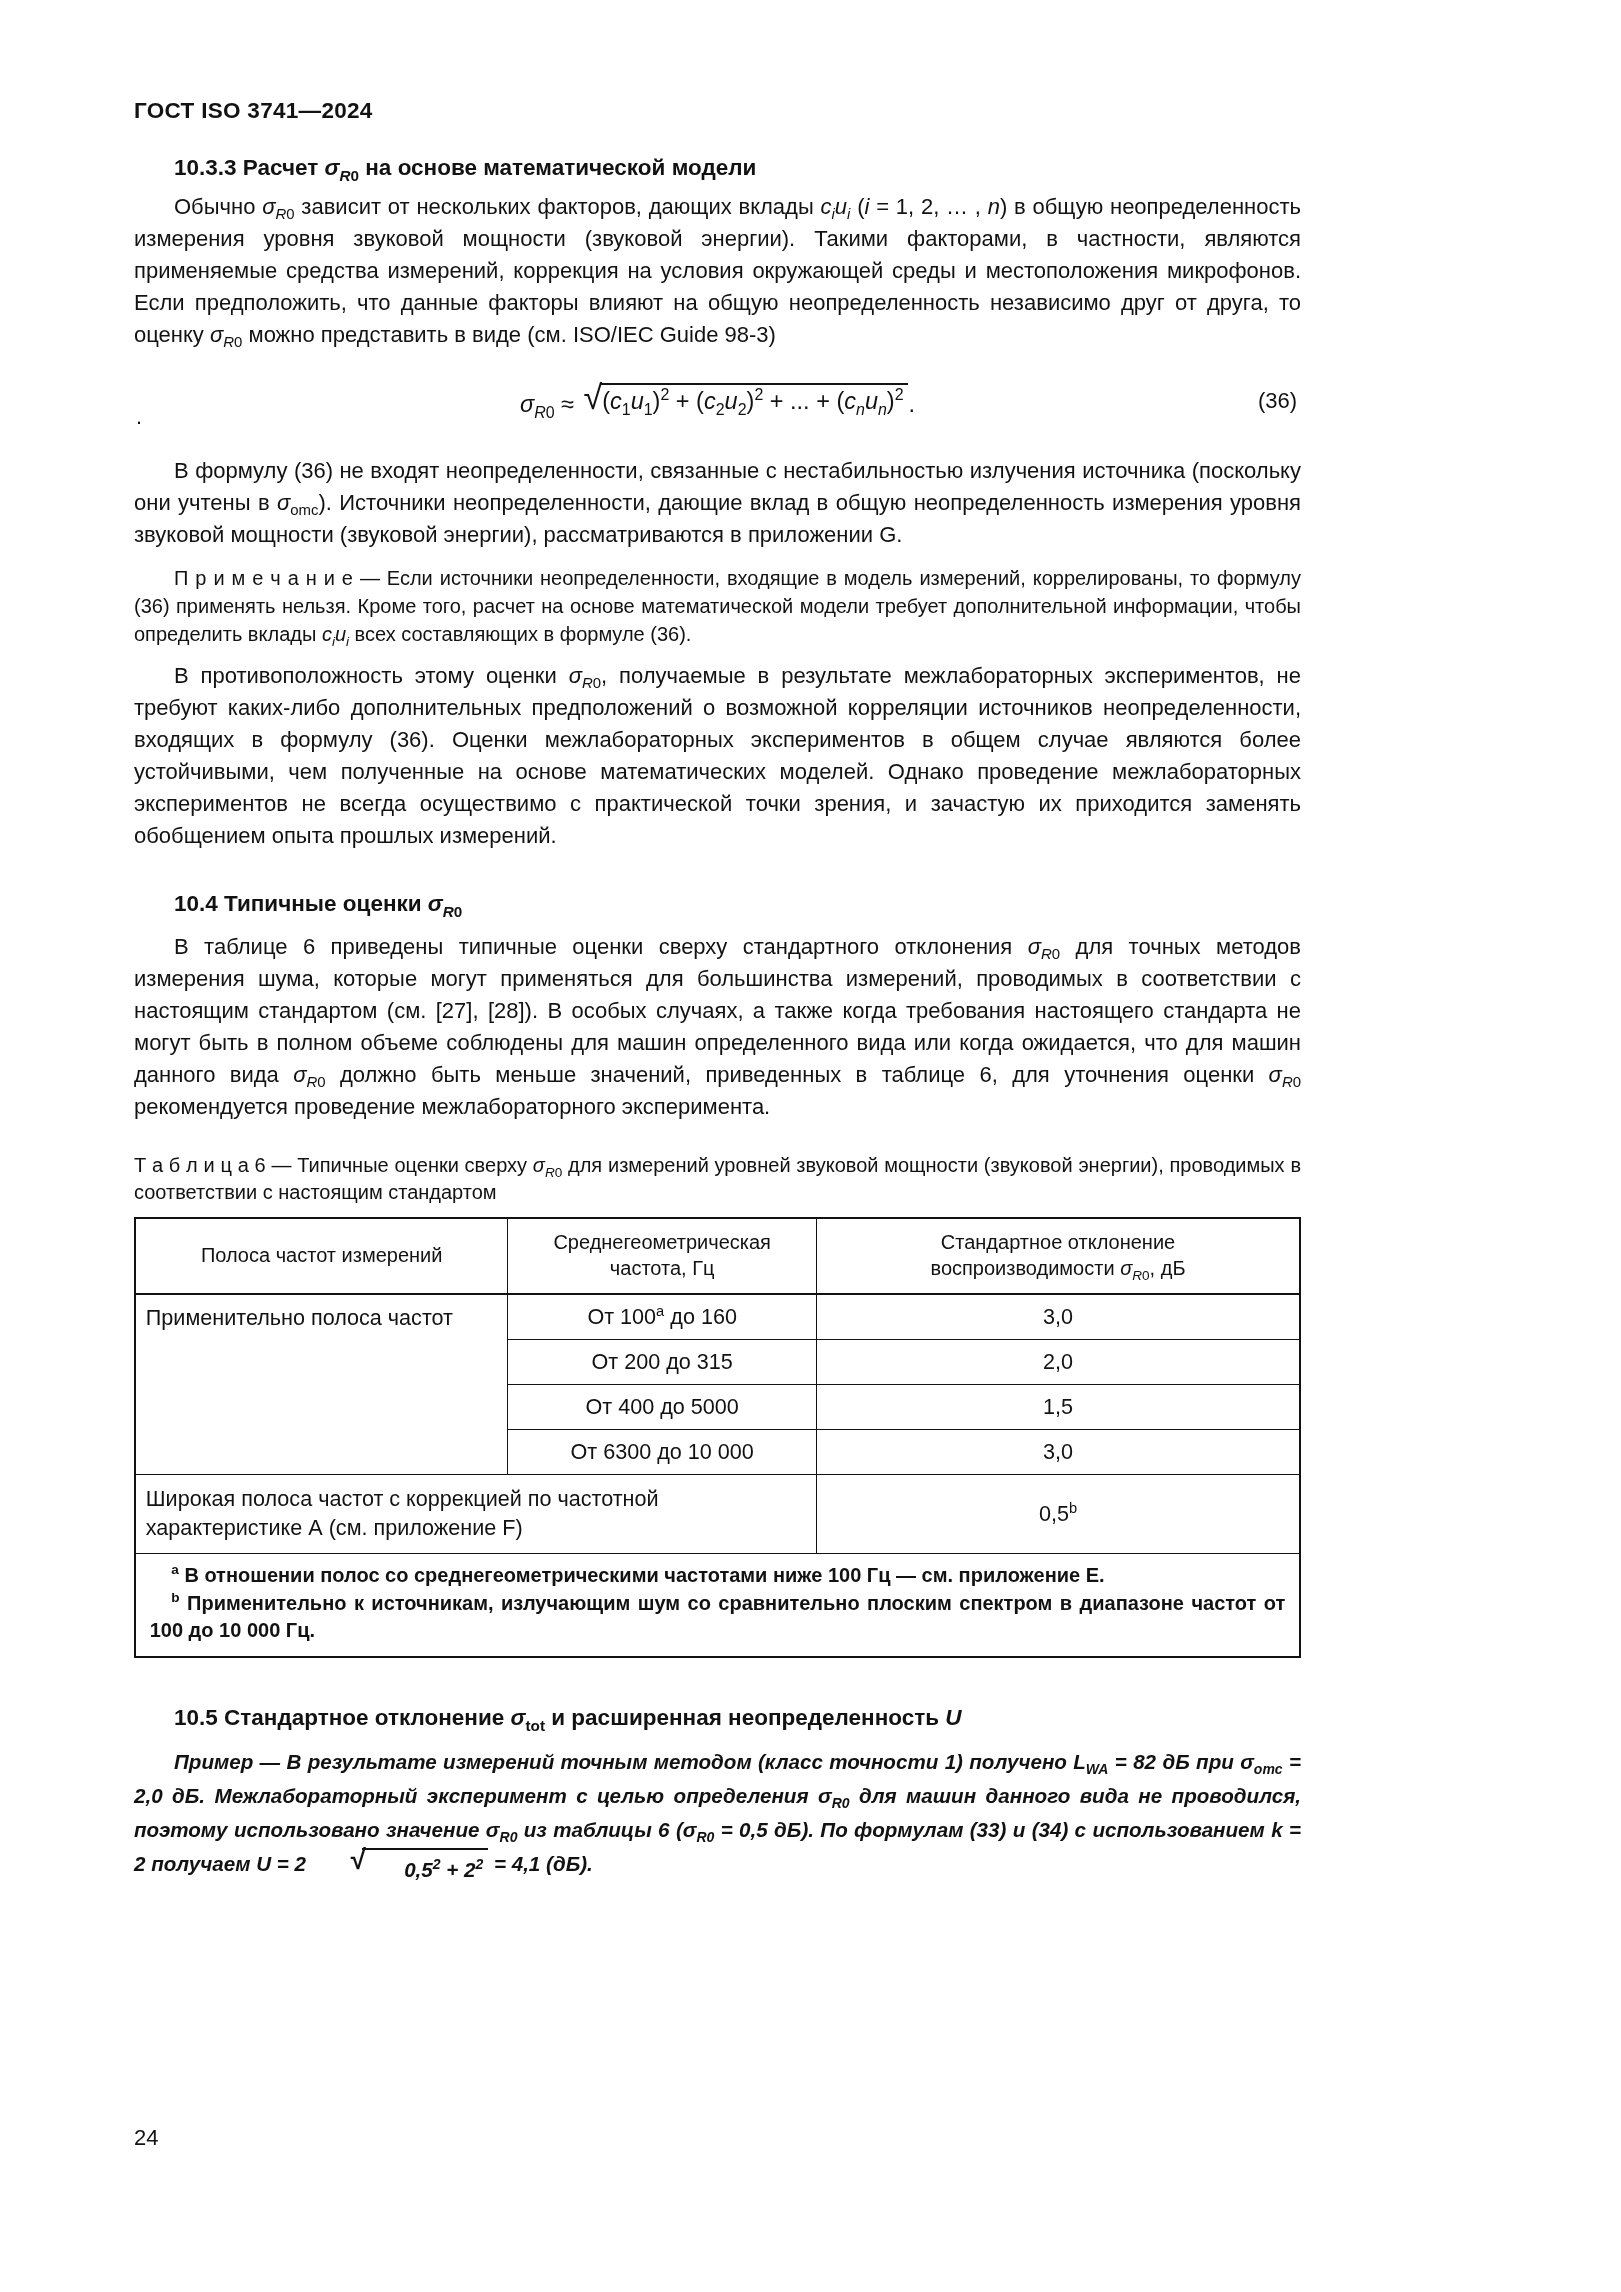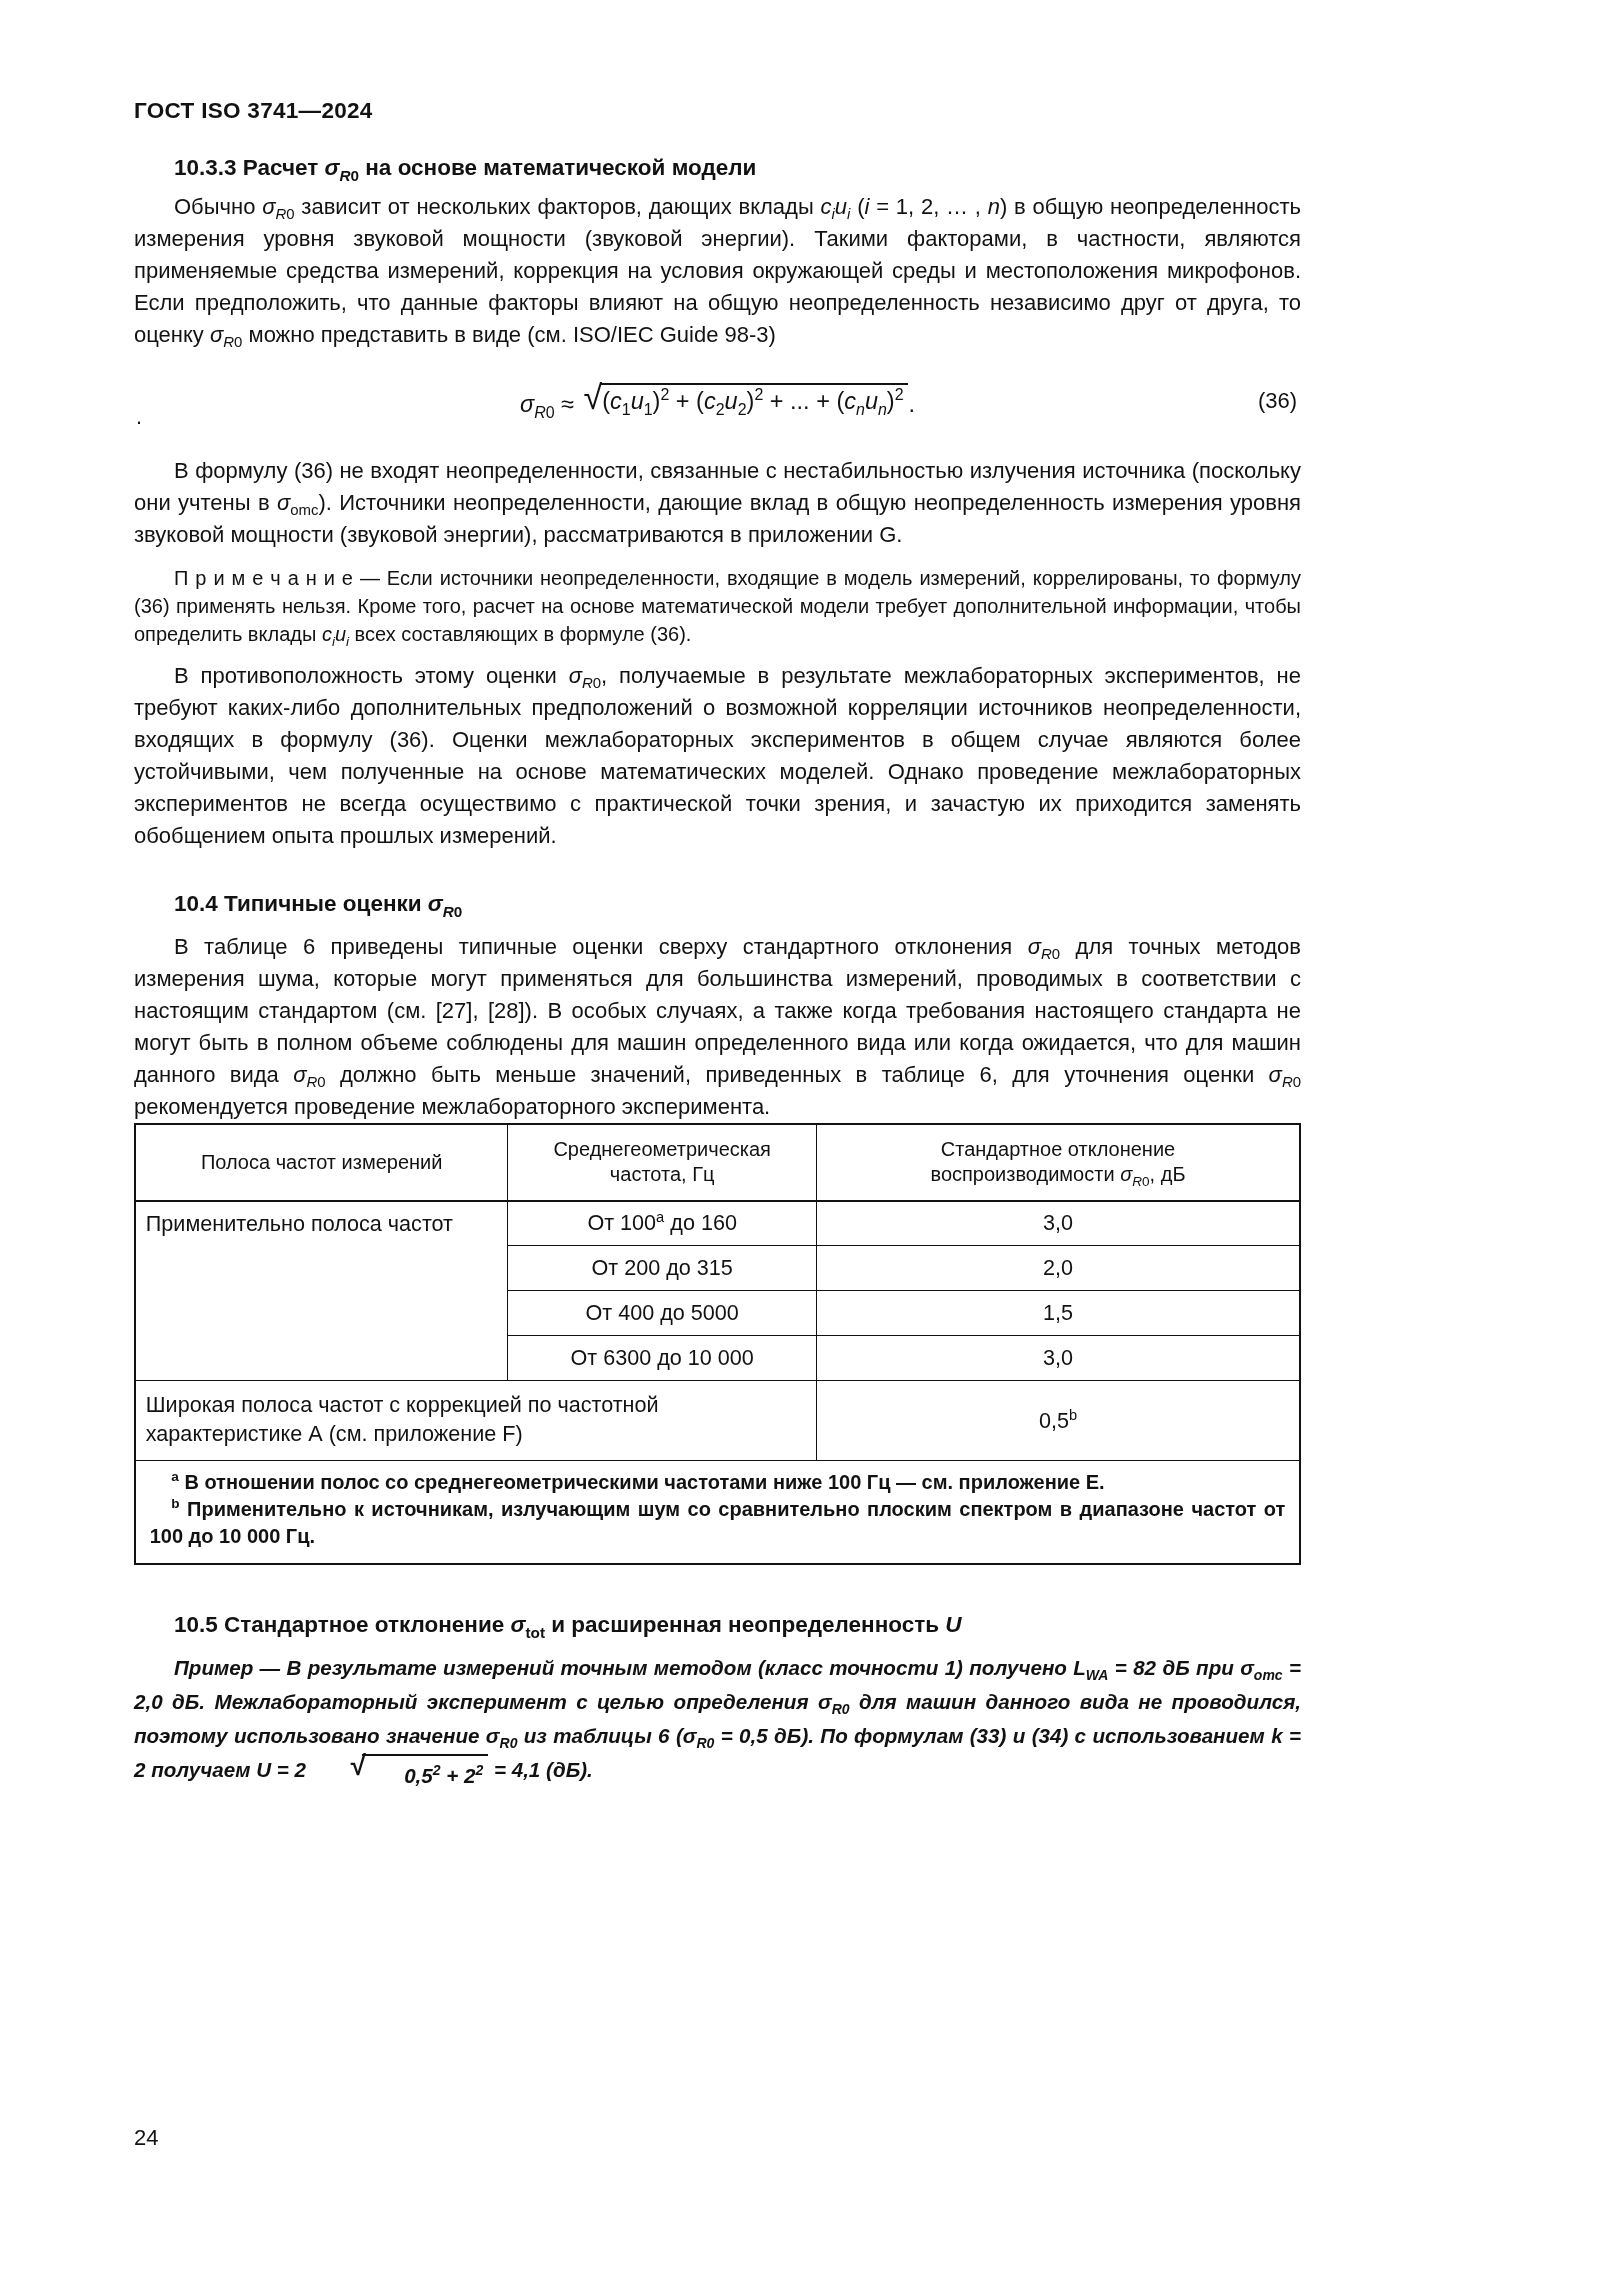--- a/index.html
+++ b/index.html
@@ -79,20 +79,21 @@
 
     <p class="p">В формулу (36) не входят неопределенности, связанные с нестабильностью излучения источника (поскольку они учтены в <i>σ</i><sub>omc</sub>). Источники неопределенности, дающие вклад в общую неопределенность измерения уровня звуковой мощности (звуковой энергии), рассматриваются в приложении G.</p>
     <p class="note">П р и м е ч а н и е — Если источники неопределенности, входящие в модель измерений, коррелированы, то формулу (36) применять нельзя. Кроме того, расчет на основе математической модели требует дополнительной информации, чтобы определить вклады <i>c<sub>i</sub>u<sub>i</sub></i> всех составляющих в формуле (36).</p>
     <p class="p">В противоположность этому оценки <i>σ</i><sub><i>R</i>0</sub>, получаемые в результате межлабораторных экспериментов, не требуют каких-либо дополнительных предположений о возможной корреляции источников неопределенности, входящих в формулу (36). Оценки межлабораторных экспериментов в общем случае являются более устойчивыми, чем полученные на основе математических моделей. Однако проведение межлабораторных экспериментов не всегда осуществимо с практической точки зрения, и зачастую их приходится заменять обобщением опыта прошлых измерений.</p>
   </div>
 
   <div>
     <p class="h h-104">10.4 Типичные оценки <i>σ</i><sub><i>R</i>0</sub></p>
     <p class="p">В таблице 6 приведены типичные оценки сверху стандартного отклонения <i>σ</i><sub><i>R</i>0</sub> для точных методов измерения шума, которые могут применяться для большинства измерений, проводимых в соответствии с настоящим стандартом (см. [27], [28]). В особых случаях, а также когда требования настоящего стандарта не могут быть в полном объеме соблюдены для машин определенного вида или когда ожидается, что для машин данного вида <i>σ</i><sub><i>R</i>0</sub> должно быть меньше значений, приведенных в таблице 6, для уточнения оценки <i>σ</i><sub><i>R</i>0</sub> рекомендуется проведение межлабораторного эксперимента.</p>
 
+    <p class="tbl-caption">Т а б л и ц а   6 — Типичные оценки сверху <i>σ</i><sub><i>R</i>0</sub> для измерений уровней звуковой мощности (звуковой энергии), проводимых в соответствии с настоящим стандартом</p>
 
     <table class="t6">
       <colgroup>
         <col style="width:32%">
         <col style="width:26.5%">
         <col style="width:41.5%">
       </colgroup>
       <thead>
         <tr>
           <th>Полоса частот измерений</th>

